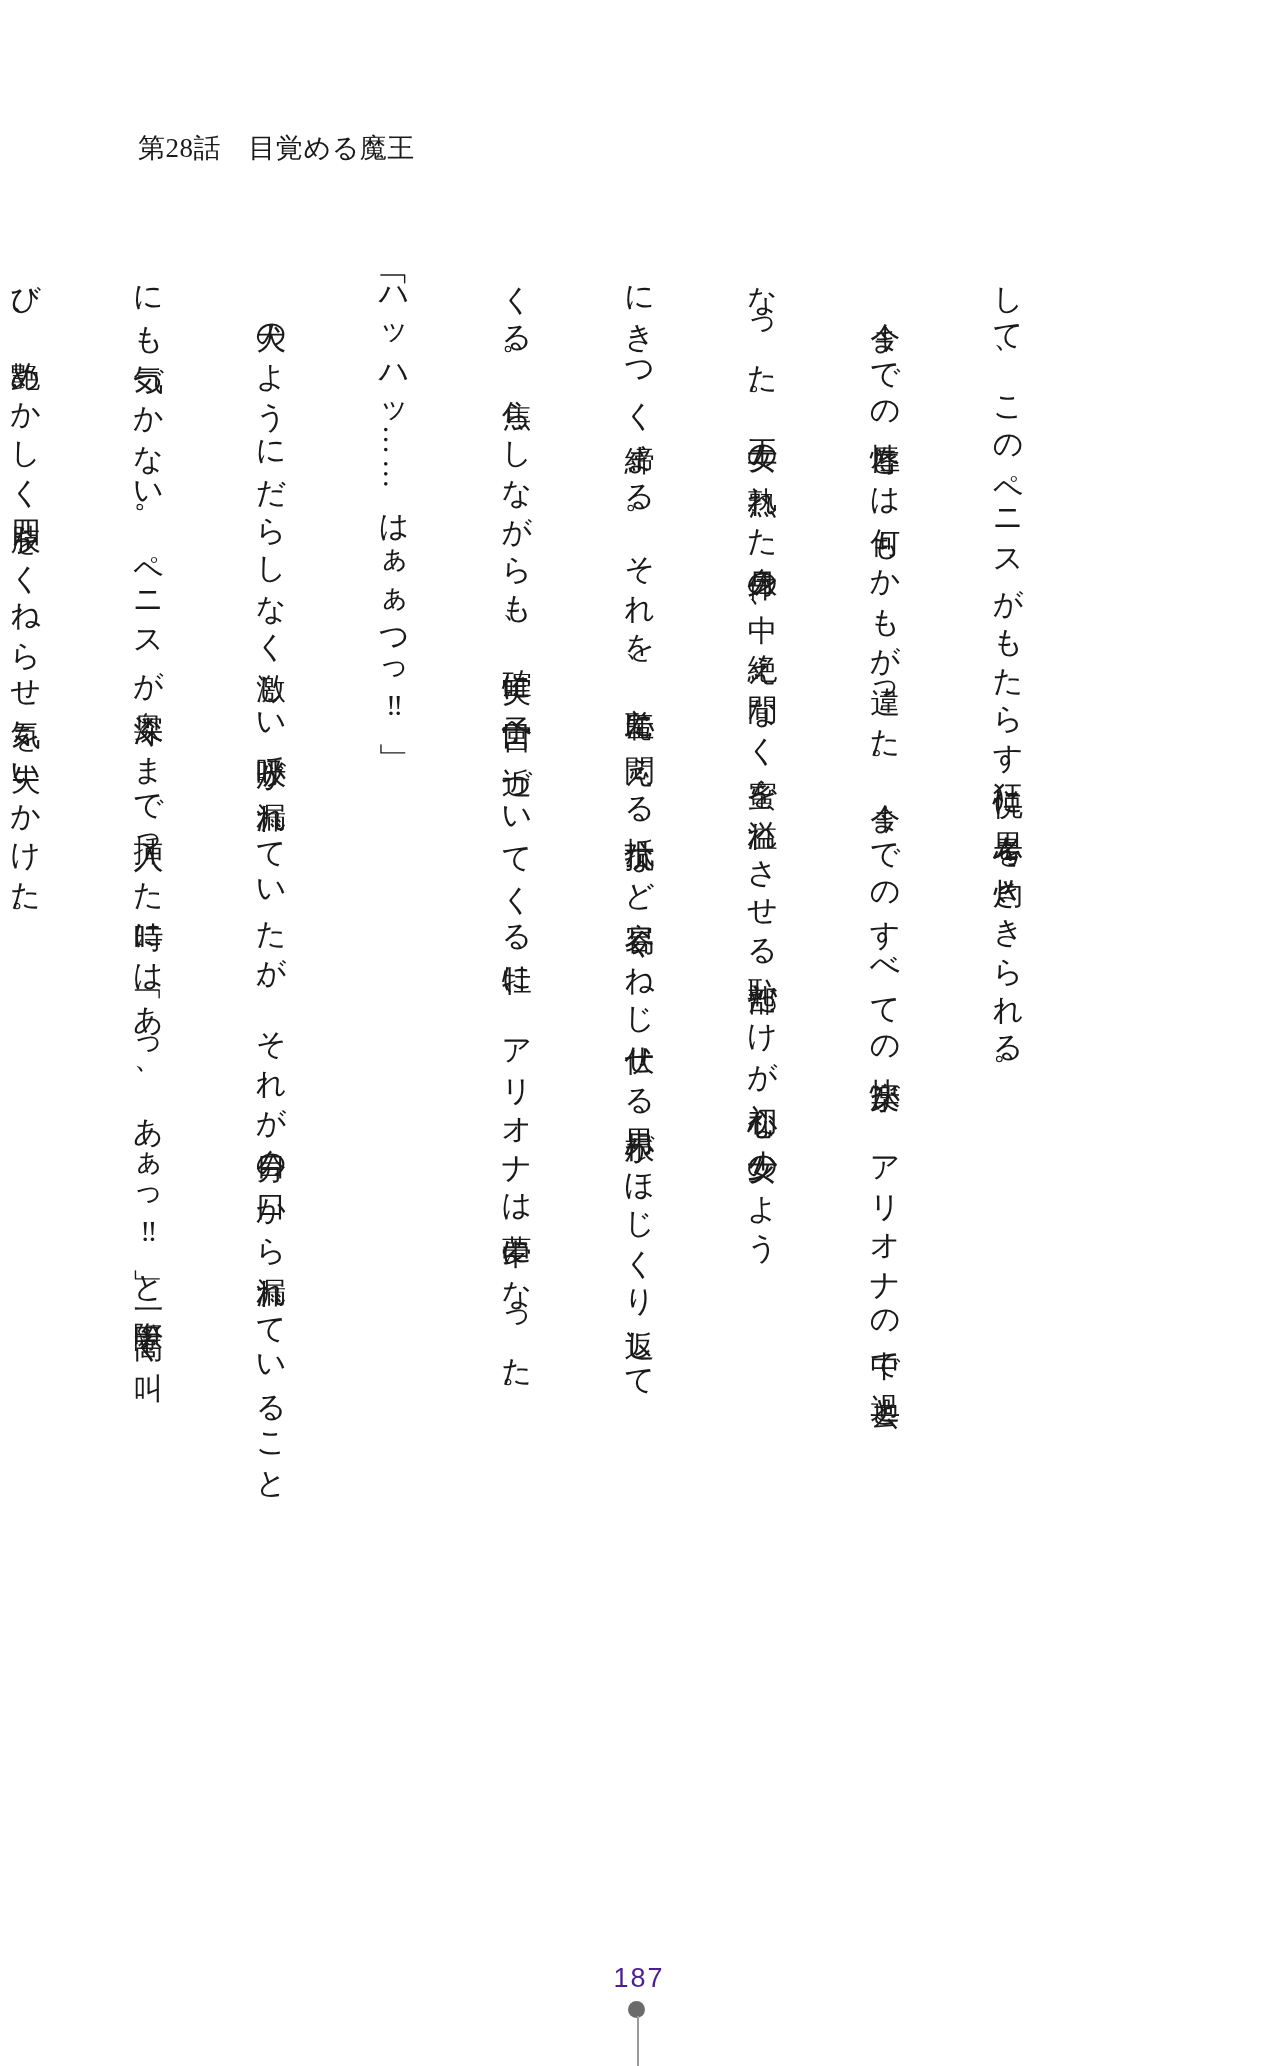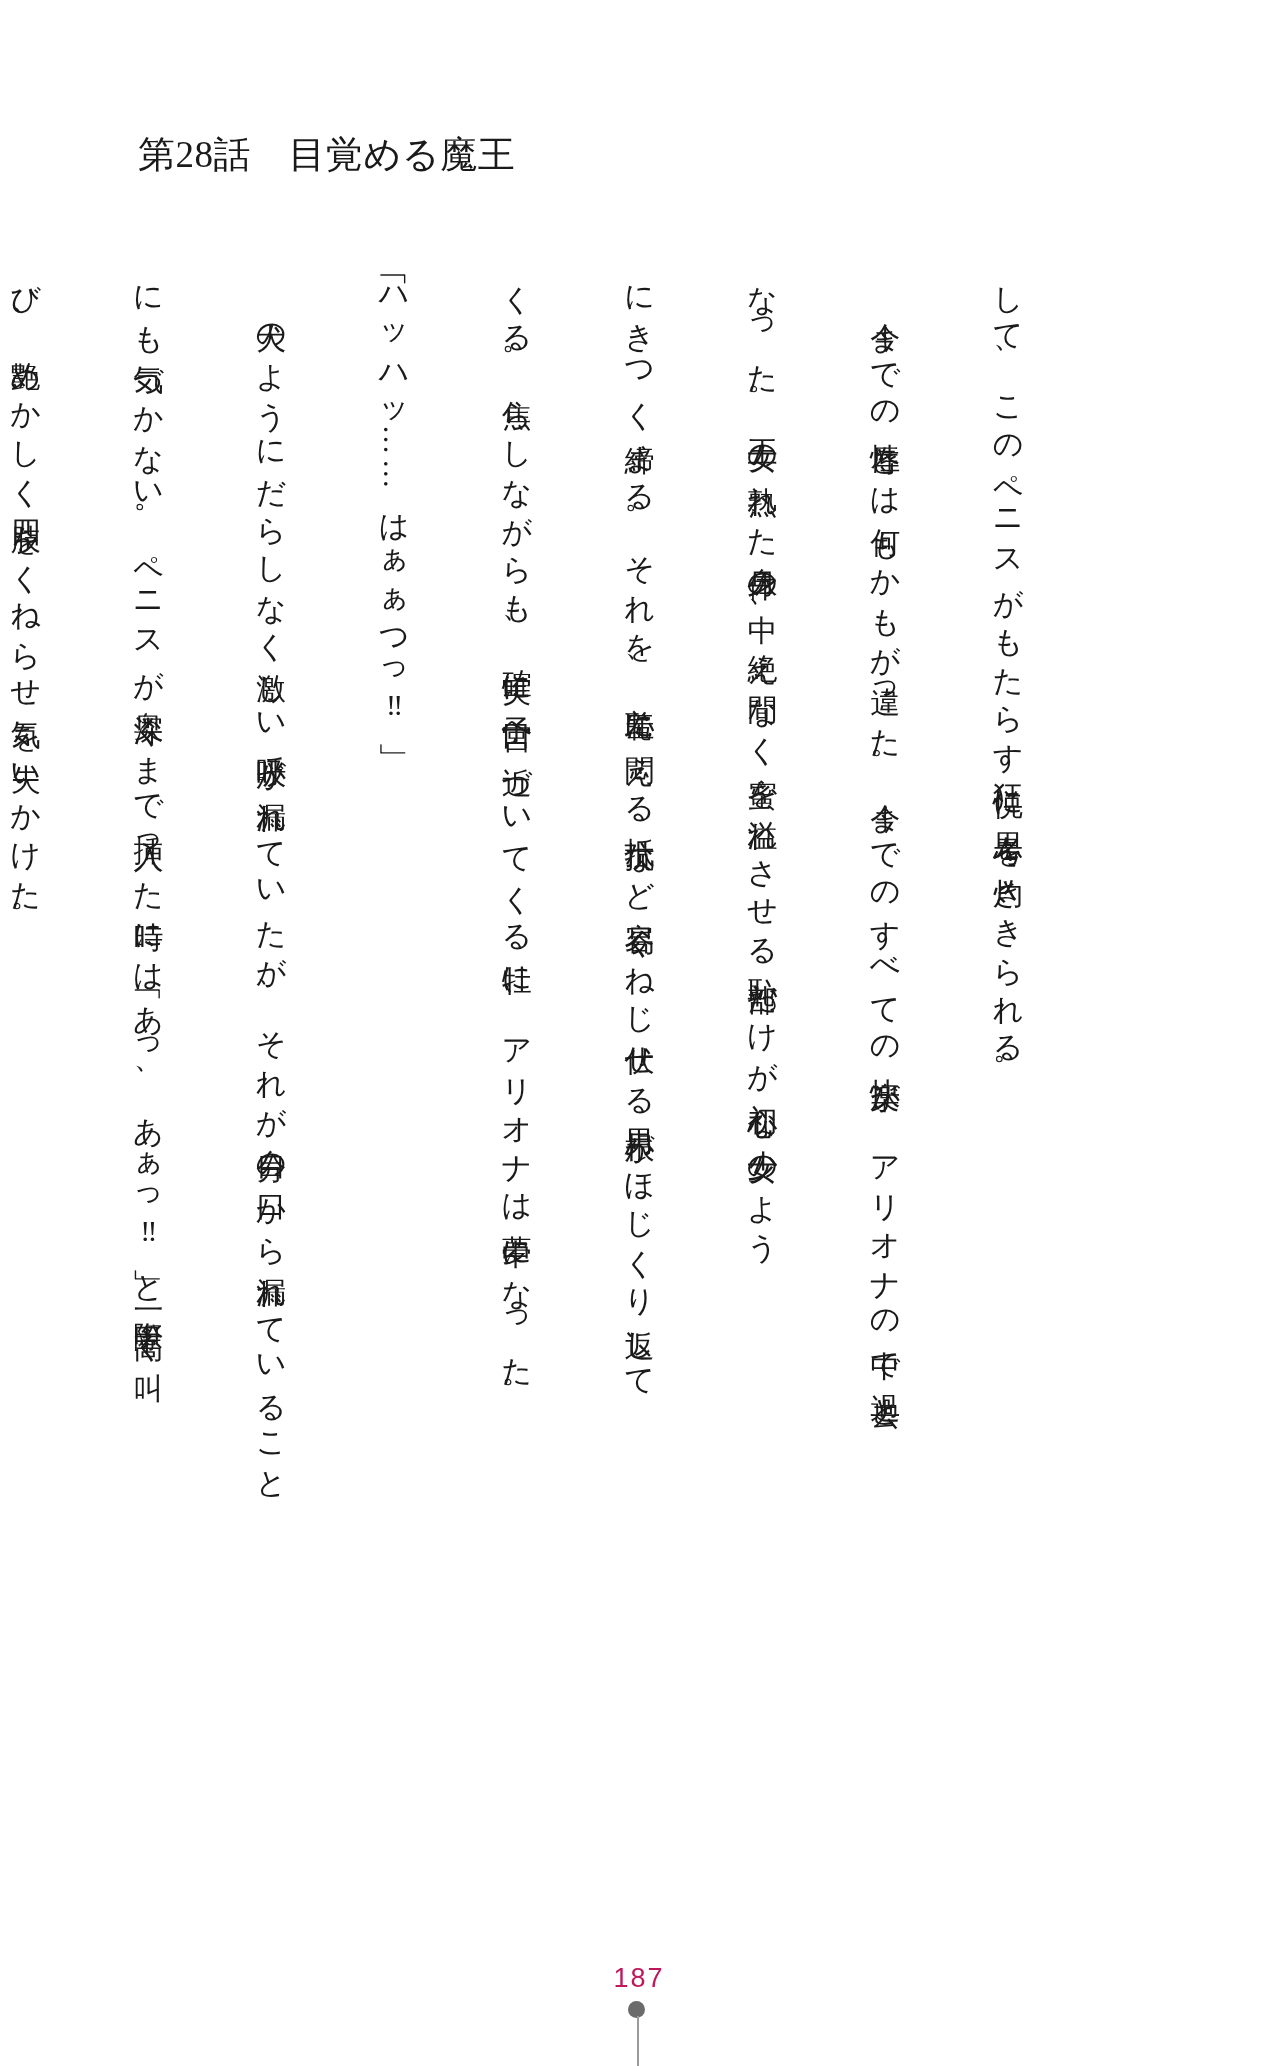--- a/index.html
+++ b/index.html
@@ -4,33 +4,33 @@
 <style>
   html,body { margin:0; padding:0; background:#ffffff; }
   .page {
     position:relative; width:1263px; height:2066px;
     background:#ffffff; overflow:hidden;
     font-family:"Liberation Serif","DejaVu Serif",serif;
     color:#1a1a1a;
   }
   .chapter-header {
     position:absolute; left:138px; top:130px;
-    font-size:37px; letter-spacing:0.5px; white-space:pre;
+    font-size:27px; letter-spacing:0.5px; white-space:pre;
   }
   .body-text {
     position:absolute; top:265px; right:160px; height:1425px;
     writing-mode:vertical-rl; text-orientation:mixed;
     font-size:30px; letter-spacing:4.3px; white-space:pre-wrap;
   }
   .body-text p { margin:0; padding:0; line-height:54.8px; }
   .folio {
     position:absolute; left:609px; top:1963px; width:60px;
     text-align:center;
     font-family:"Liberation Sans","DejaVu Sans",sans-serif;
-    font-size:27px; letter-spacing:2px; color:#be185d;
+    font-size:27px; letter-spacing:2px; color:#4c1d95;
   }
   .orn-dot {
     position:absolute; left:628px; top:2001px;
     width:17px; height:17px; border-radius:50%;
     background:#6b6b6b;
   }
   .orn-line {
     position:absolute; left:637px; top:2016px;
     width:2px; height:50px; background:#9a9a9a;
   }

